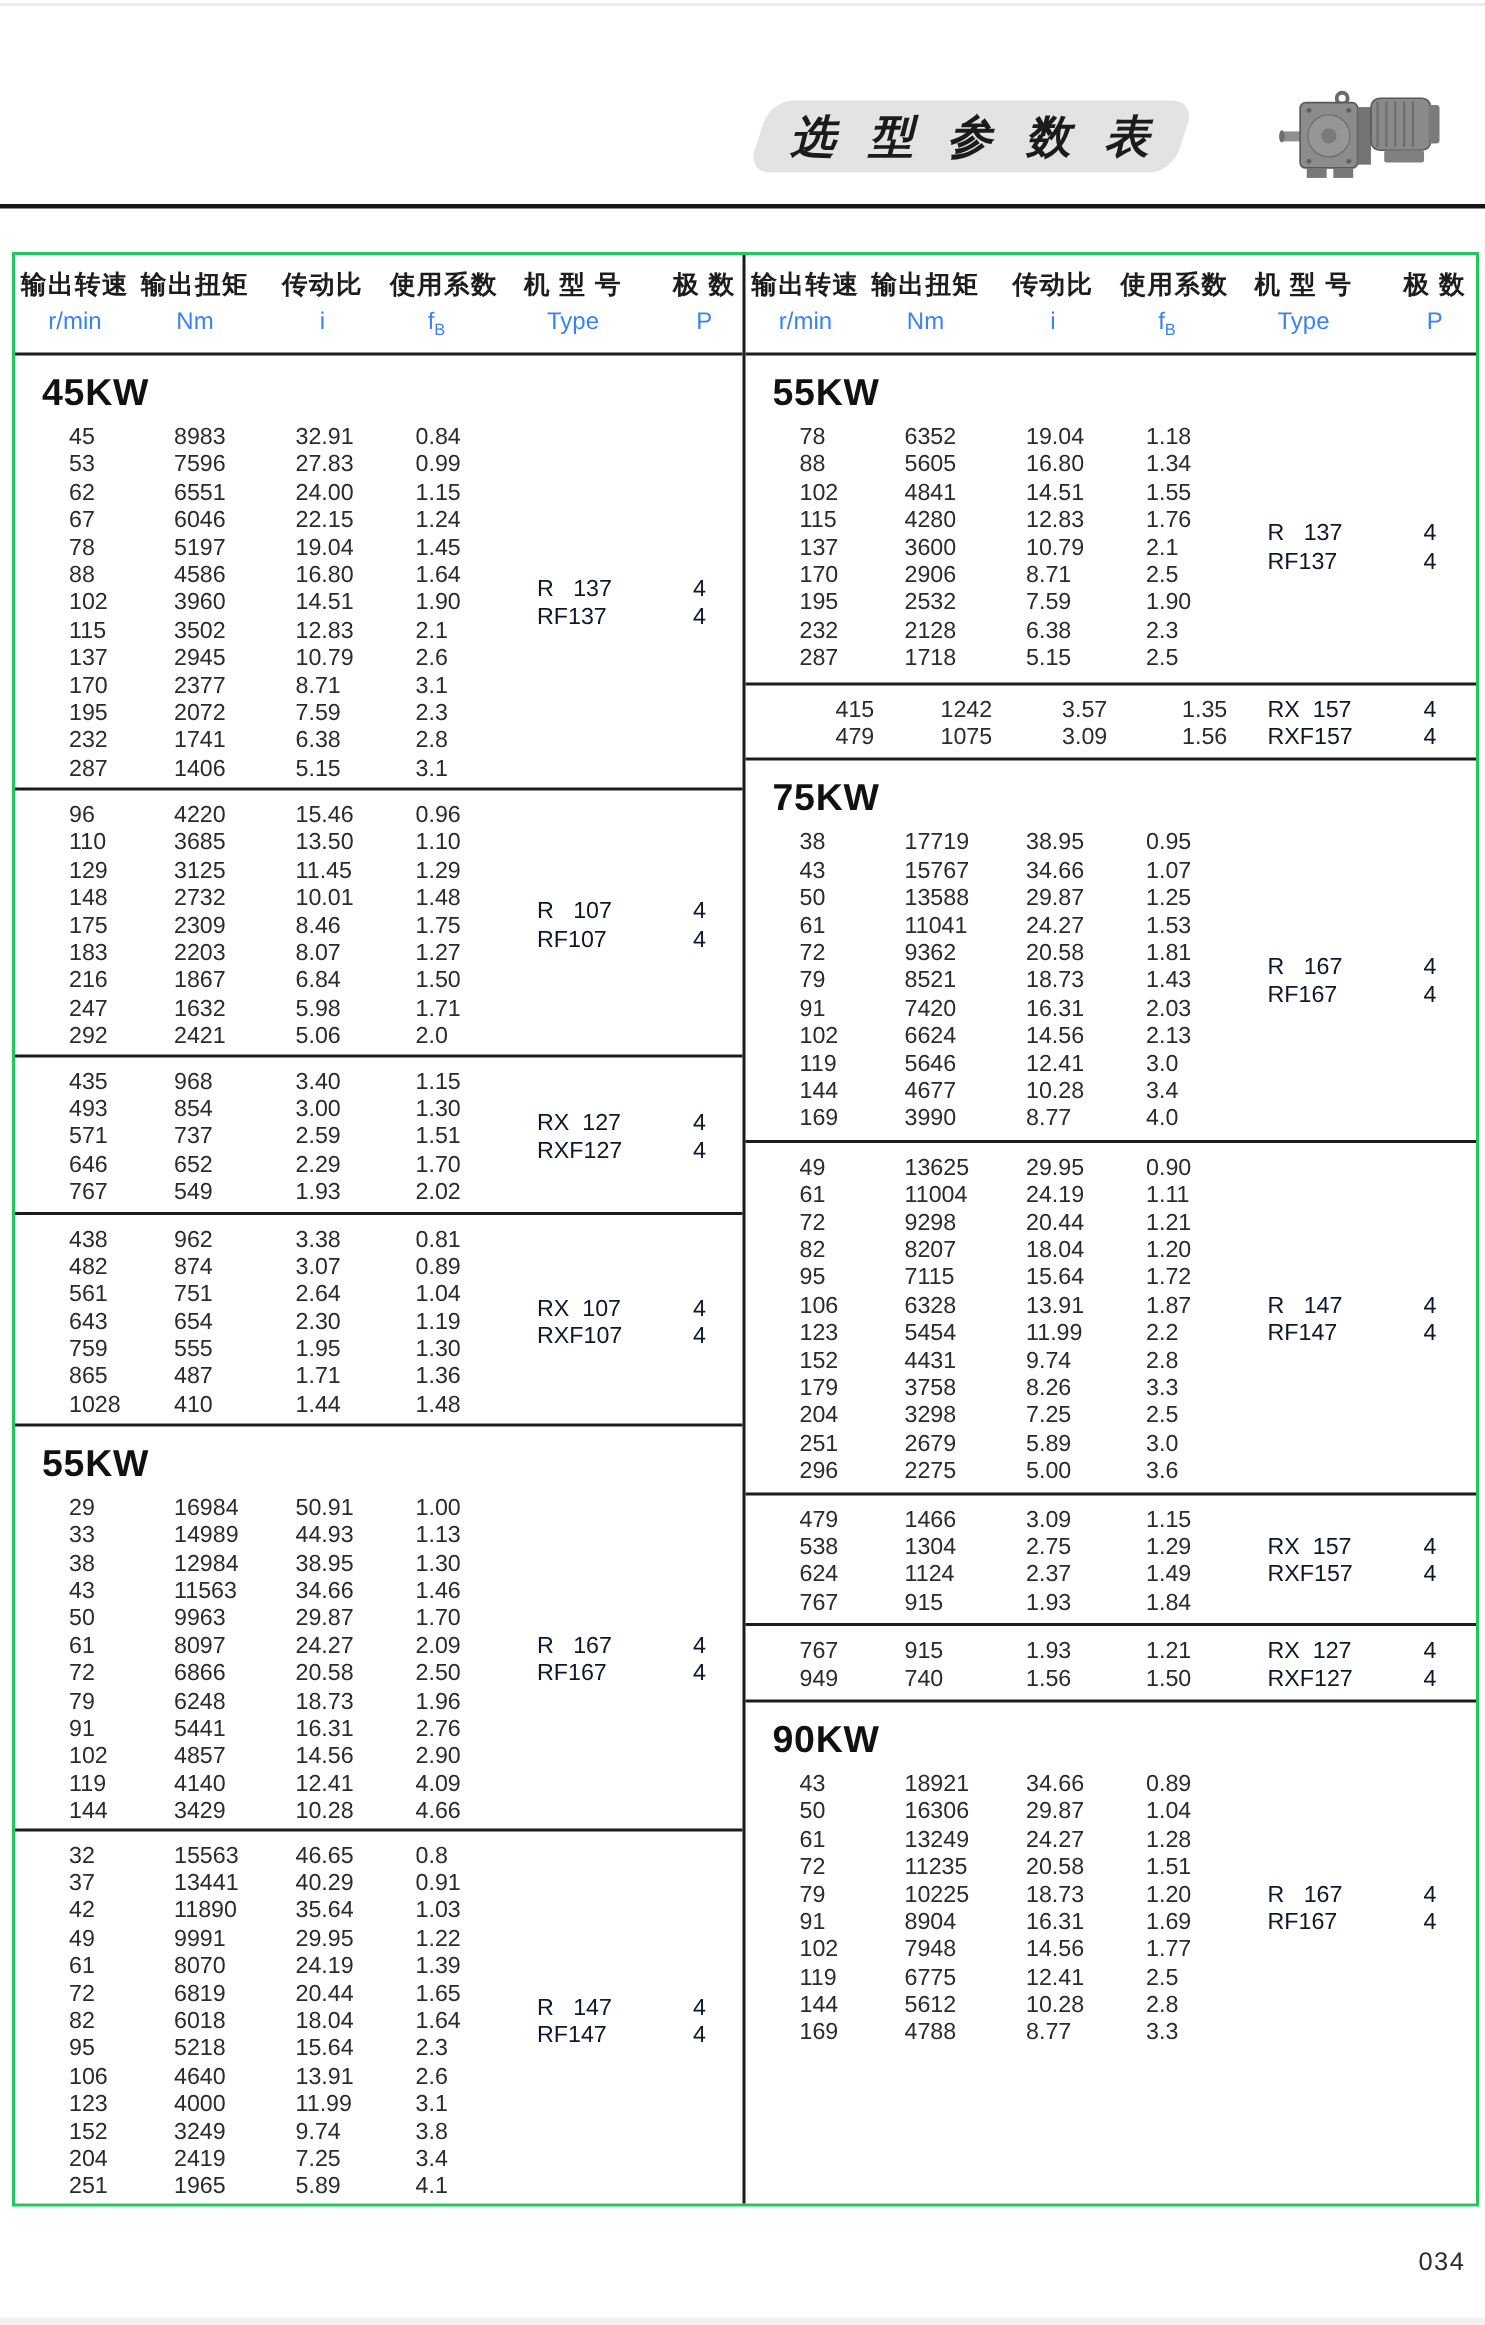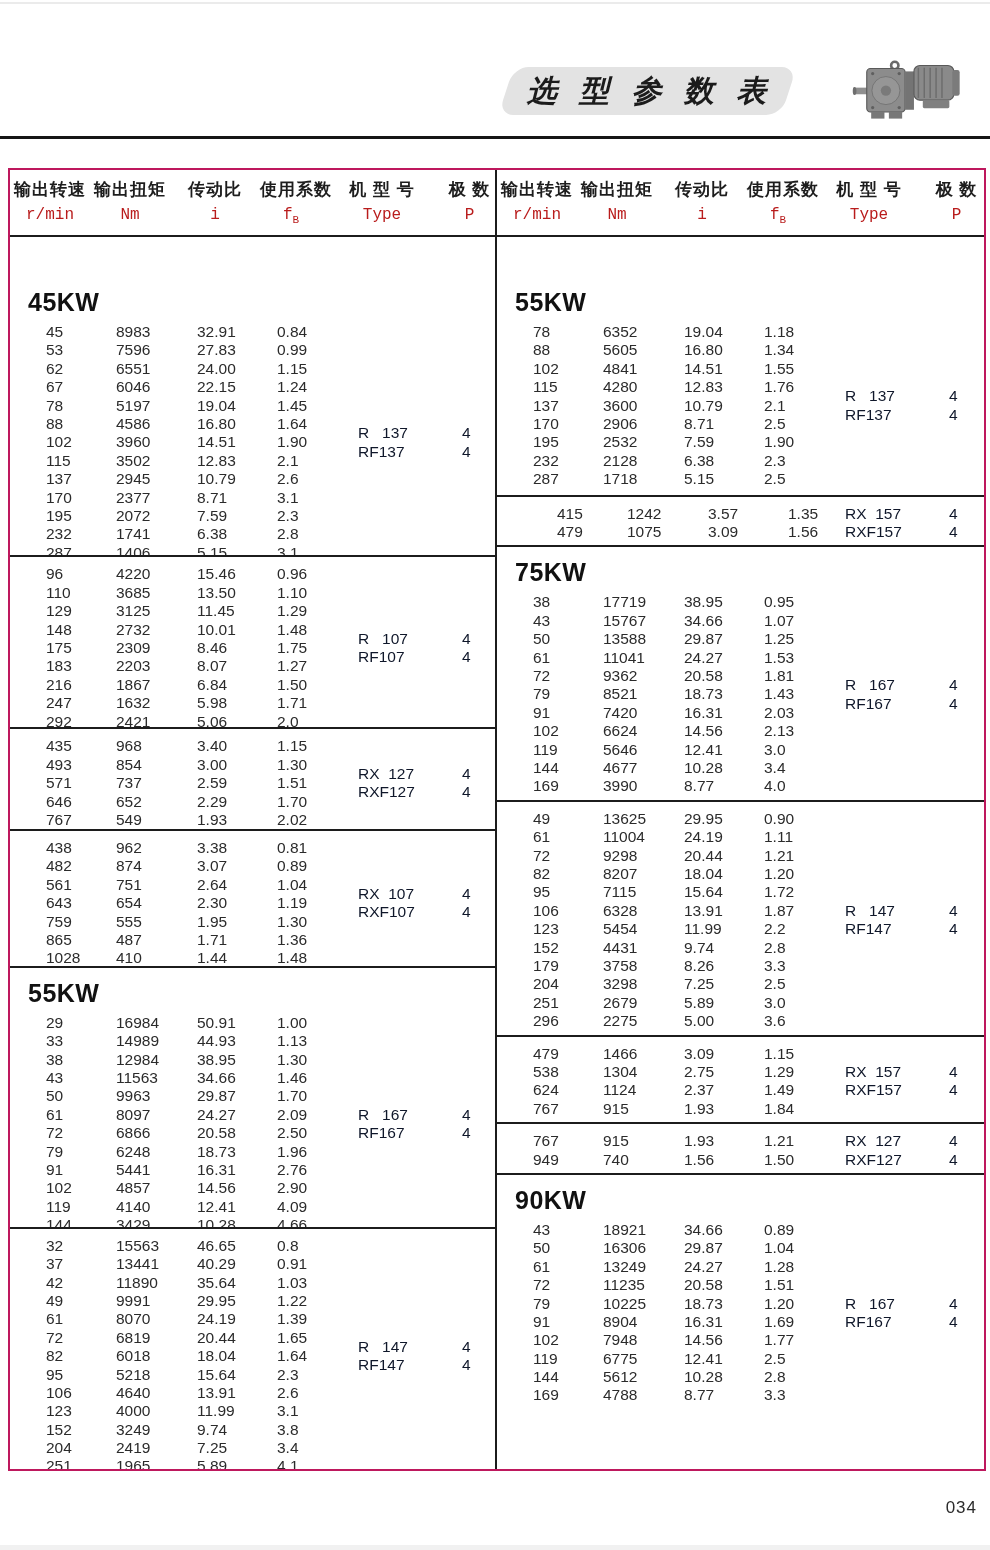--- a/index.html
+++ b/index.html
@@ -12,36 +12,36 @@
   .title-banner{position:absolute;left:506px;top:67px;width:283px;height:48px;background:#e3e3e3;
                 transform:skewX(-18deg);border-radius:15px;display:flex;align-items:center;justify-content:center;}
   .title-text{transform:skewX(18deg);font-style:italic;font-weight:bold;font-size:30px;color:#1b1b1b;
               letter-spacing:7px;white-space:pre;padding-left:6px;}
 
   .motor-img{position:absolute;left:852px;top:52px;width:118px;height:72px;}
 
   .header-rule{position:absolute;left:0;top:136px;width:990px;height:3px;background:#161616;}
 
   
-  .param-table{position:absolute;left:8px;top:168px;width:978px;height:1303px;border:2px solid #be185d;
+  .param-table{position:absolute;left:8px;top:168px;width:978px;height:1303px;border:2px solid #22c55e;
                box-sizing:border-box;display:flex;}
   .half{width:50%;display:flex;flex-direction:column;box-sizing:border-box;min-width:0;}
   .half.left{border-right:2px solid #1c1c1c;}
 
   .half-header{height:67px;box-sizing:border-box;border-bottom:2px solid #1c1c1c;
                display:grid;grid-template-columns:80px 80px 90px 62px 120px 55px;
                align-content:center;row-gap:0;}
   .hcell{text-align:center;}
   .hlabel{font-size:17px;font-weight:600;color:#1d1d1d;letter-spacing:1px;white-space:pre;}
-  .hunit{font-size:16px;color:#b91c1c;margin-top:5px;font-family:Liberation Mono, monospace;}
+  .hunit{font-size:16px;color:#3b82f6;margin-top:5px;}
   .hunit sub{font-size:11px;}
 
   .blocks{flex:1;display:flex;flex-direction:column;min-height:0;}
   .block{position:relative;box-sizing:border-box;border-top:2px solid #1c1c1c;padding-top:8px;overflow:hidden;}
-  .block.first{border-top:none;margin-top:40px;}
+  .block.first{border-top:none;}
   .section-title{font-size:25px;font-weight:bold;color:#111;margin:2px 0 6px 18px;height:30px;line-height:30px;letter-spacing:0.5px;}
   .trow{display:grid;grid-template-columns:70px 81px 80px auto;padding-left:36px;
         height:18.4px;line-height:18.4px;font-size:15.5px;color:#2b2b2b;}
   .type-block{position:absolute;left:348px;width:139px;}
   .type-line{position:relative;height:18.4px;line-height:18.4px;font-size:15.5px;color:#0f172a;}
   .type-name{white-space:pre;}
   .pole-val{position:absolute;left:104px;top:0;}
 
   .page-number{position:absolute;top:1498px;right:13px;font-size:17px;color:#2b2b2b;letter-spacing:1px;}
 </style>

